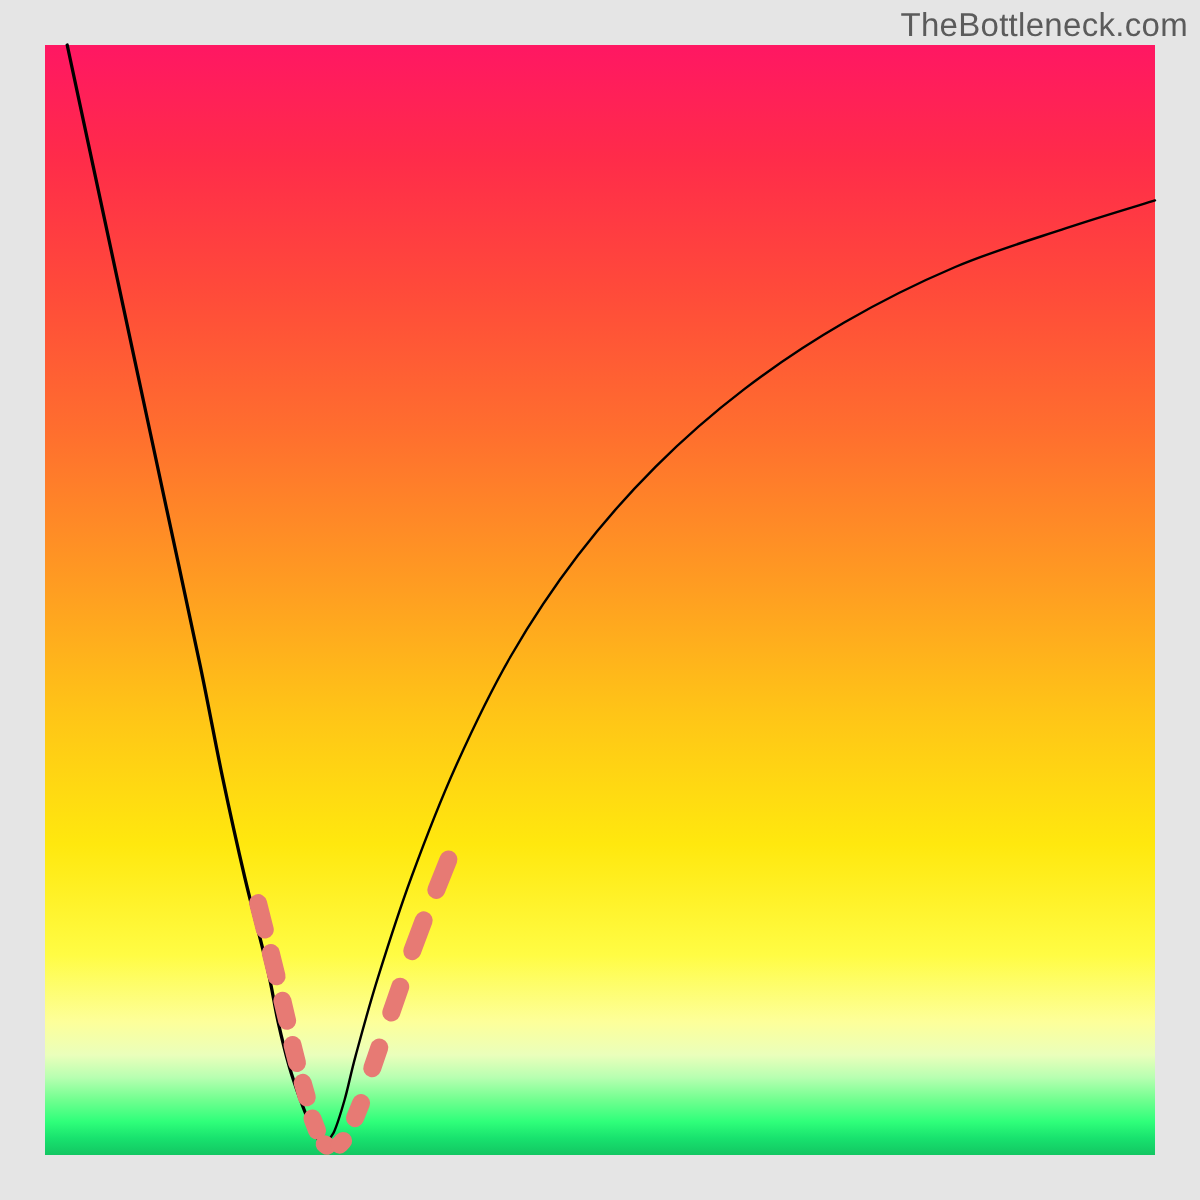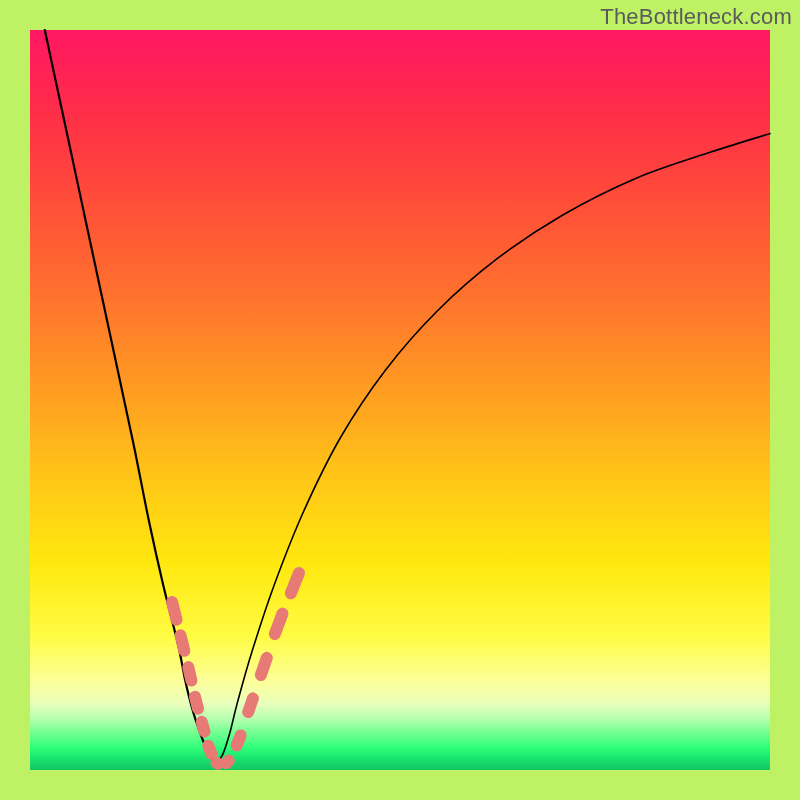--- a/index.html
+++ b/index.html
@@ -8,21 +8,21 @@
     width: 800px;
     height: 800px;
     background: #000;
     overflow: hidden;
     font-family: Arial, Helvetica, sans-serif;
   }
   .frame {
     position: relative;
     width: 800px;
     height: 800px;
-    background: #bef264;
+    background: #e5e5e5;
   }
   
   .plot {
     position: absolute;
     left: 30px;
     top: 30px;
     width: 740px;
     height: 740px;
     
     background: linear-gradient(

